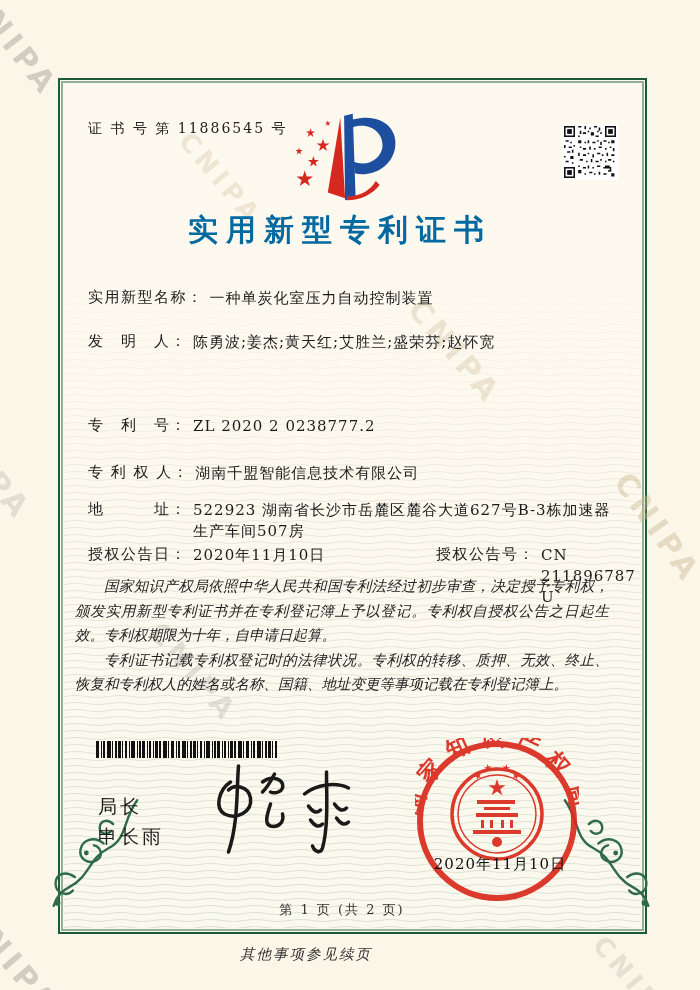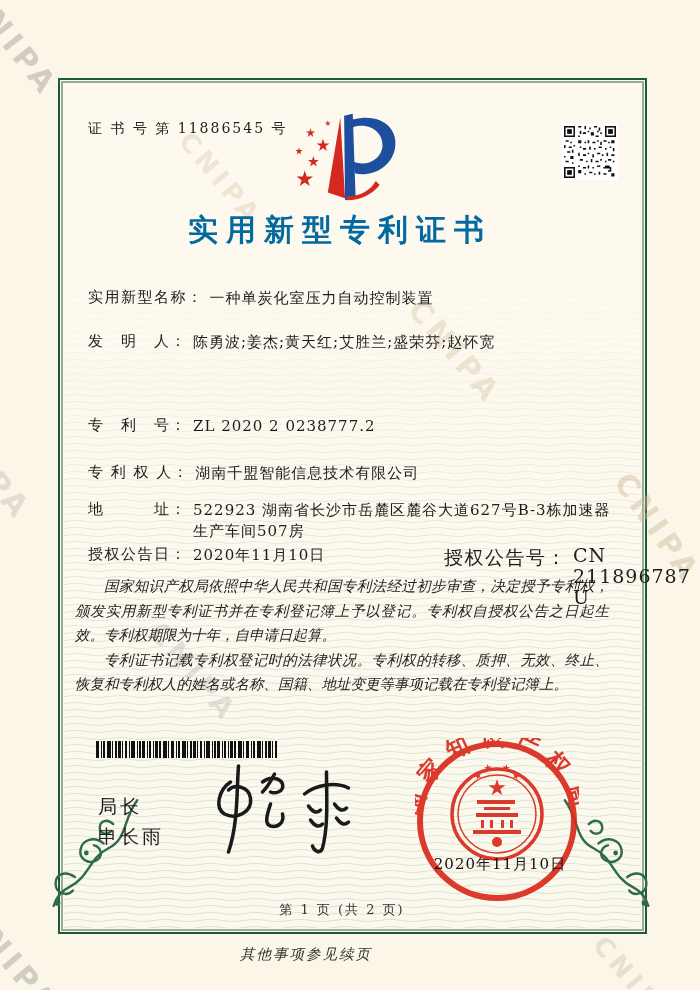--- a/index.html
+++ b/index.html
@@ -26,21 +26,21 @@
   .content{position:absolute;inset:0;z-index:3;}
   .cert-no{position:absolute;left:88px;top:120px;font-size:14px;color:#222;letter-spacing:2px;}
   .logo{position:absolute;left:288px;top:110px;}
   .qr{position:absolute;left:562px;top:124px;background:#fff;padding:2px;}
   .title{position:absolute;left:0;top:210px;width:680px;text-align:center;
          font-size:30px;font-weight:bold;color:#0369a1;letter-spacing:8px;}
 
   .field{position:absolute;left:88px;font-size:15px;color:#1c1c1c;display:flex;}
   .field .lbl{white-space:pre;letter-spacing:1.5px;flex:0 0 auto;}
   .field .val{margin-left:6px;letter-spacing:1px;white-space:pre-wrap;max-width:430px;line-height:21px;}
-  .pair2{position:absolute;left:356px;top:0;display:flex;font-size:19px;}
+  .pair2{position:absolute;left:348px;top:0;display:flex;font-size:15px;}
 
   .paras{position:absolute;left:75px;top:574px;width:534px;font-size:14.5px;color:#222;
          line-height:24.5px;text-align:justify;font-style:italic;
          font-family:"DejaVu Serif","Liberation Serif",serif;}
   .paras p{margin:0;text-indent:2em;}
 
   .barcode{position:absolute;left:96px;top:741px;}
   .director{position:absolute;left:98px;top:791px;font-size:19px;color:#1a1a1a;
             font-family:"DejaVu Sans","Liberation Sans",sans-serif;letter-spacing:3px;line-height:30px;}
   .sig{position:absolute;left:198px;top:760px;}

